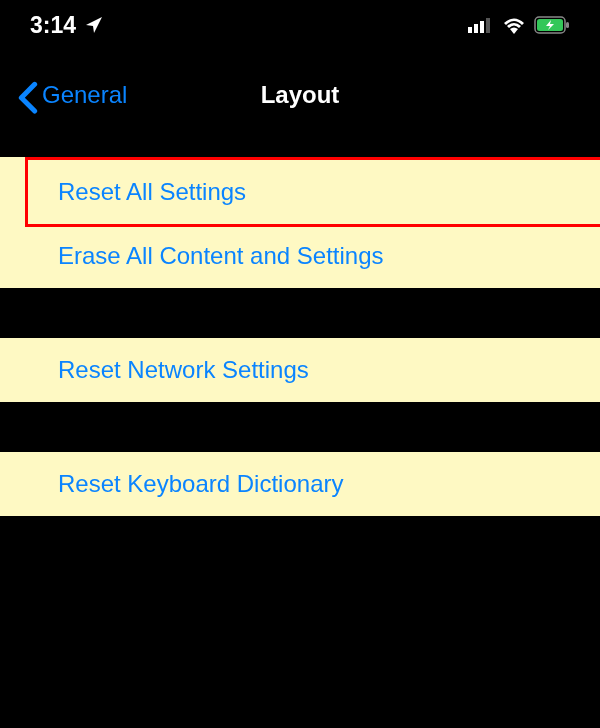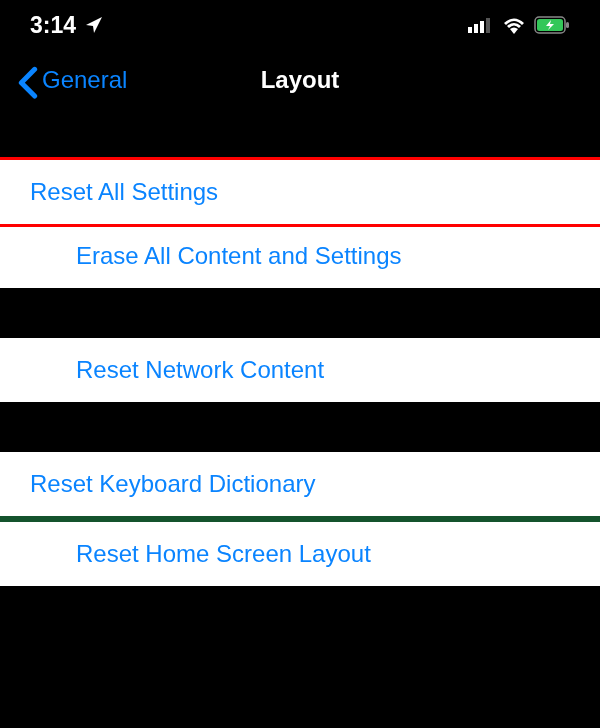--- a/index.html
+++ b/index.html
@@ -41,21 +41,21 @@
       align-items: center;
       gap: 8px;
     }
     .signal-icon, .wifi-icon, .battery-icon {
       display: inline-flex;
       align-items: center;
     }
     .nav-bar {
       height: 60px;
       display: flex;
-      align-items: center;
+      align-items: flex-end;
       padding: 0 18px;
       position: relative;
       border-bottom: 1px solid #000;
     }
     .back-button {
       display: flex;
       align-items: center;
       color: #0a84ff;
       font-size: 24px;
       cursor: pointer;
@@ -71,32 +71,32 @@
       transform: translateX(-50%);
       font-size: 24px;
       font-weight: 600;
       color: #ffffff;
     }
     .section-gap {
       height: 50px;
       background: #000000;
     }
     .list-group {
-      background: #ffffff;
+      background: #fef9c3;
+      padding-left: 28px;
     }
     .list-item {
       padding: 18px 30px;
       font-size: 24px;
       color: #0a84ff;
       border-bottom: 6px solid #14532d;
       cursor: pointer;
     }
     .list-item:last-child {
       border-bottom: none;
-      margin-left: 46px;
     }
     .highlighted {
       border: 3px solid #ff0000;
       margin: -3px;
       position: relative;
       z-index: 1;
     }
   </style>
 </head>
 <body>
@@ -157,26 +157,23 @@
   </div>
   <div class="list-item">
     <span>Erase All Content and Settings</span>
   </div>
 </div>
 
 <div class="section-gap"></div>
 
 <div class="list-group">
   <div class="list-item">
-    <span>Reset Network Content</span>
+    <span>Reset Network Settings</span>
   </div>
 </div>
 
 <div class="section-gap"></div>
 
 <div class="list-group">
   <div class="list-item">
     <span>Reset Keyboard Dictionary</span>
   </div>
-  <div class="list-item">
-    <span>Reset Home Screen Layout</span>
-  </div>
 </div>
 
 </body></html>

